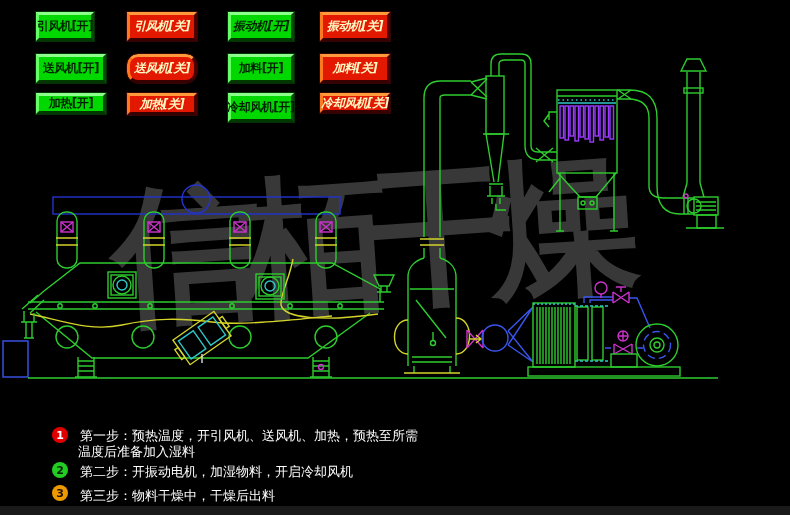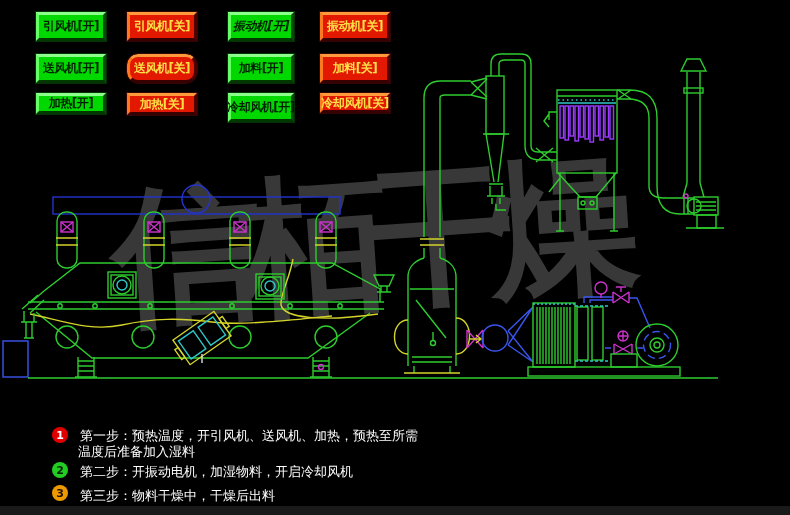--- a/index.html
+++ b/index.html
@@ -4,22 +4,22 @@
 <style>
   html,body{margin:0;padding:0;background:#000;}
   #screen{position:relative;width:790px;height:515px;background:#000;overflow:hidden;
           font-family:"DejaVu Sans","Liberation Sans",sans-serif;}
   
   .btn{position:absolute;display:flex;align-items:center;justify-content:center;
        font-size:12px;font-weight:bold;letter-spacing:-0.5px;white-space:nowrap;
        border-style:solid;border-width:3px;box-sizing:border-box;cursor:pointer;}
   .btn.on{background:var(--on-green);color:#002200;
           border-color:#8cff8c #004d00 #003800 #66ff66;outline:1px solid #063006;}
-  .btn.off{background:var(--off-red);color:#fde047;
-           border-color:#ff9a3c #4d0000 #380000 #ff7a1e;outline:1px solid #300606;}
+  .btn.off{background:var(--off-red);color:#fef9c3;
+           border-color:#ff9a3c #4d0000 #380000 #ff7a1e;outline:1px solid #300606;font-style:italic;}
   #title{position:absolute;left:112px;top:141px;color:#fff;font-size:25px;
          font-weight:bold;letter-spacing:2px;z-index:3;}
   #watermark{position:absolute;left:112px;top:150px;z-index:1;color:var(--watermark-gray);
              font-family:"DejaVu Serif","Liberation Serif",serif;font-weight:bold;
              font-size:150px;letter-spacing:-24px;line-height:1.2;
              transform:rotate(-4deg);opacity:.95;white-space:nowrap;}
   svg#diagram{position:absolute;left:0;top:0;z-index:2;}
   svg#diagram *{fill:none;stroke-width:1.4;}
   .sg{stroke:var(--line-green);}
   .sy{stroke:var(--accent-yellow);}
@@ -42,21 +42,21 @@
   #bottom-bar{position:absolute;left:0;top:506px;width:790px;height:9px;background:#1a1a1a;z-index:4;}
 </style>
 </head>
 <body>
 
 <div id="screen">
 
   <div id="watermark">信栢干燥</div>
 
   <div id="control-panel">
-      <div class="btn on" style="left: 36px; top: 12px; width: 70px; height: 29px; z-index: 3;">引风机[开]</div>
+      <div class="btn on" style="left: 36px; top: 12px; width: 58px; height: 29px; z-index: 3;">引风机[开]</div>
       <div class="btn off" style="left: 127px; top: 12px; width: 70px; height: 29px; z-index: 3;">引风机[关]</div>
       <div class="btn on" style="left: 228px; top: 12px; width: 66px; height: 29px; z-index: 3; font-style: italic;">振动机[开]</div>
       <div class="btn off" style="left: 320px; top: 12px; width: 70px; height: 29px; z-index: 3;">振动机[关]</div>
       <div class="btn on" style="left: 36px; top: 54px; width: 70px; height: 29px; z-index: 3;">送风机[开]</div>
       <div class="btn off" style="left: 127px; top: 54px; width: 70px; height: 29px; z-index: 3; border-radius: 11px;">送风机[关]</div>
       <div class="btn on" style="left: 228px; top: 54px; width: 66px; height: 29px; z-index: 3;">加料[开]</div>
       <div class="btn off" style="left: 320px; top: 54px; width: 70px; height: 29px; z-index: 3;">加料[关]</div>
       <div class="btn on" style="left: 36px; top: 93px; width: 70px; height: 21px; z-index: 3;">加热[开]</div>
       <div class="btn off" style="left: 127px; top: 93px; width: 70px; height: 22px; z-index: 3;">加热[关]</div>
       <div class="btn on" style="left: 228px; top: 93px; width: 66px; height: 29px; z-index: 3;">冷却风机[开]</div>

